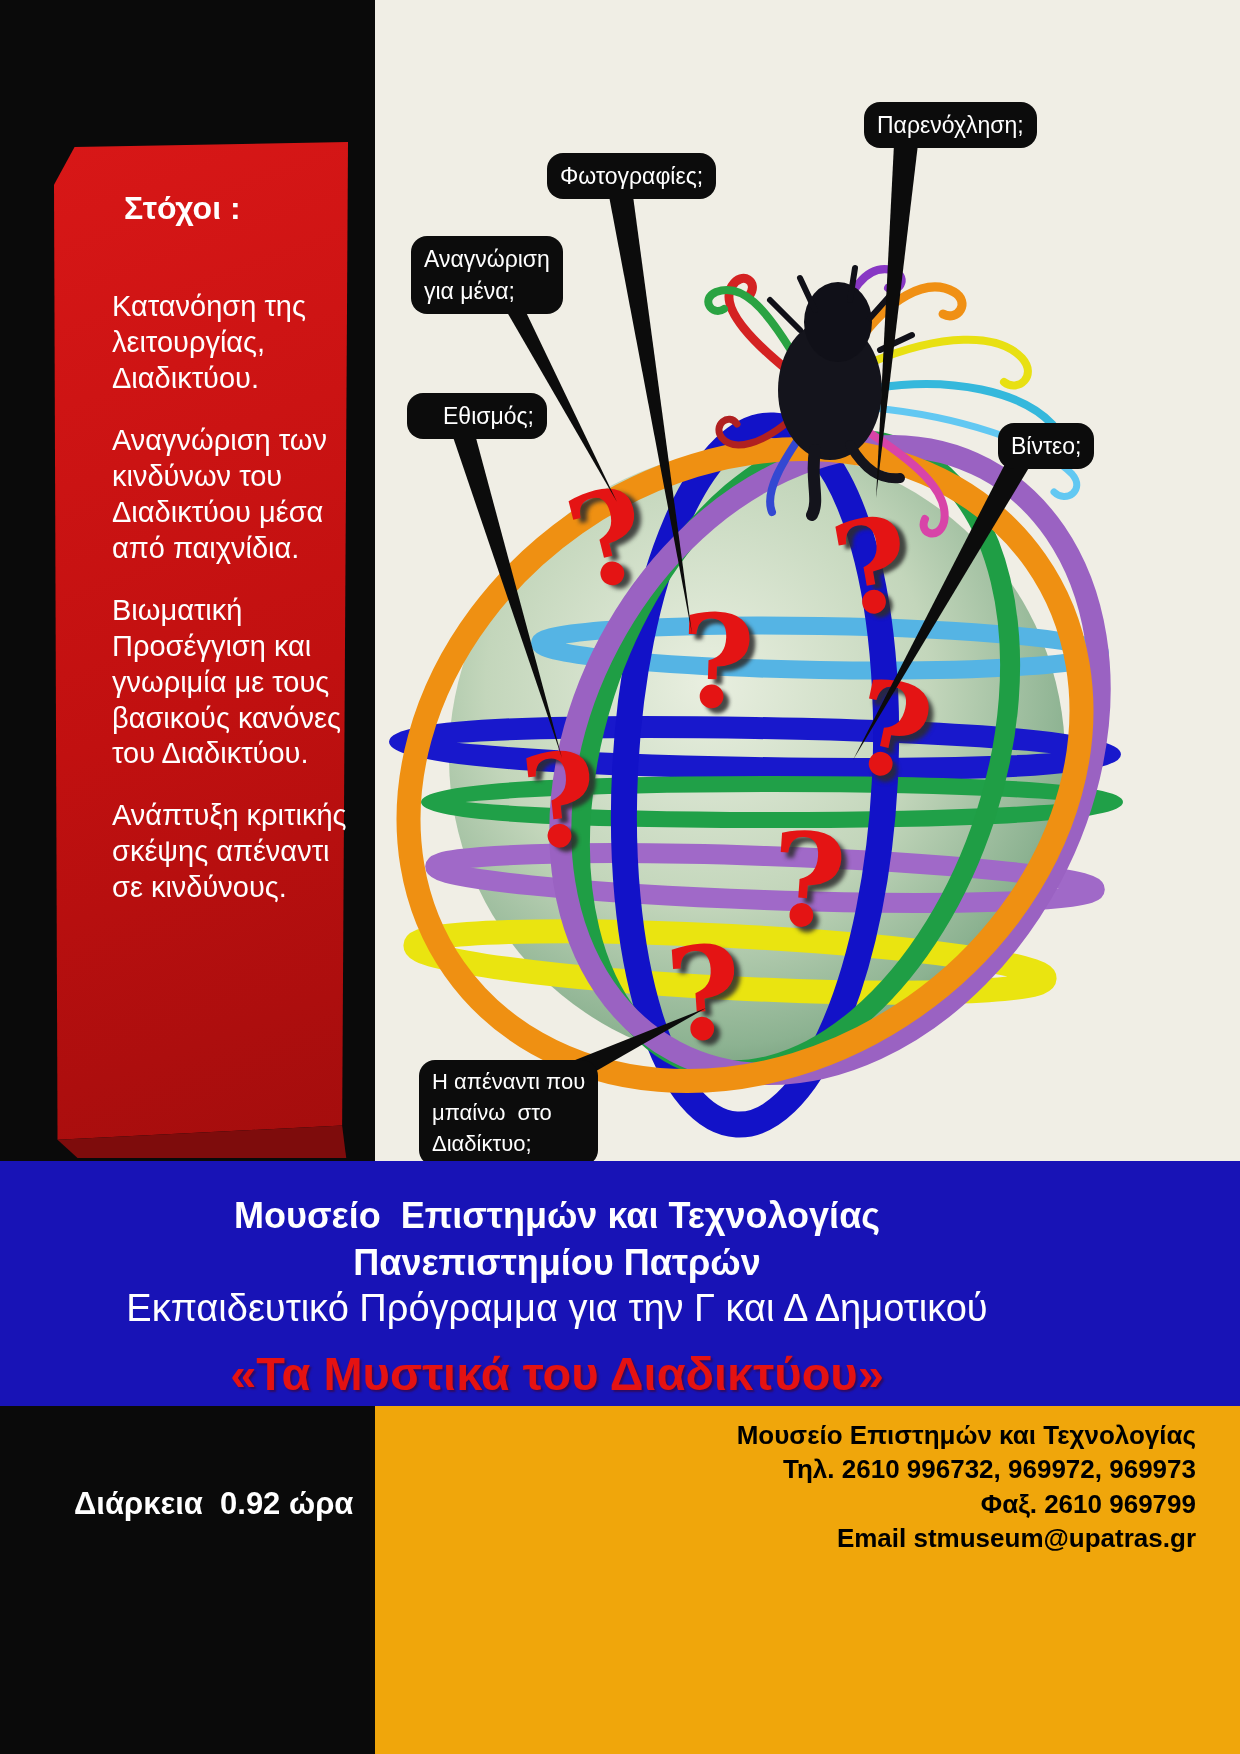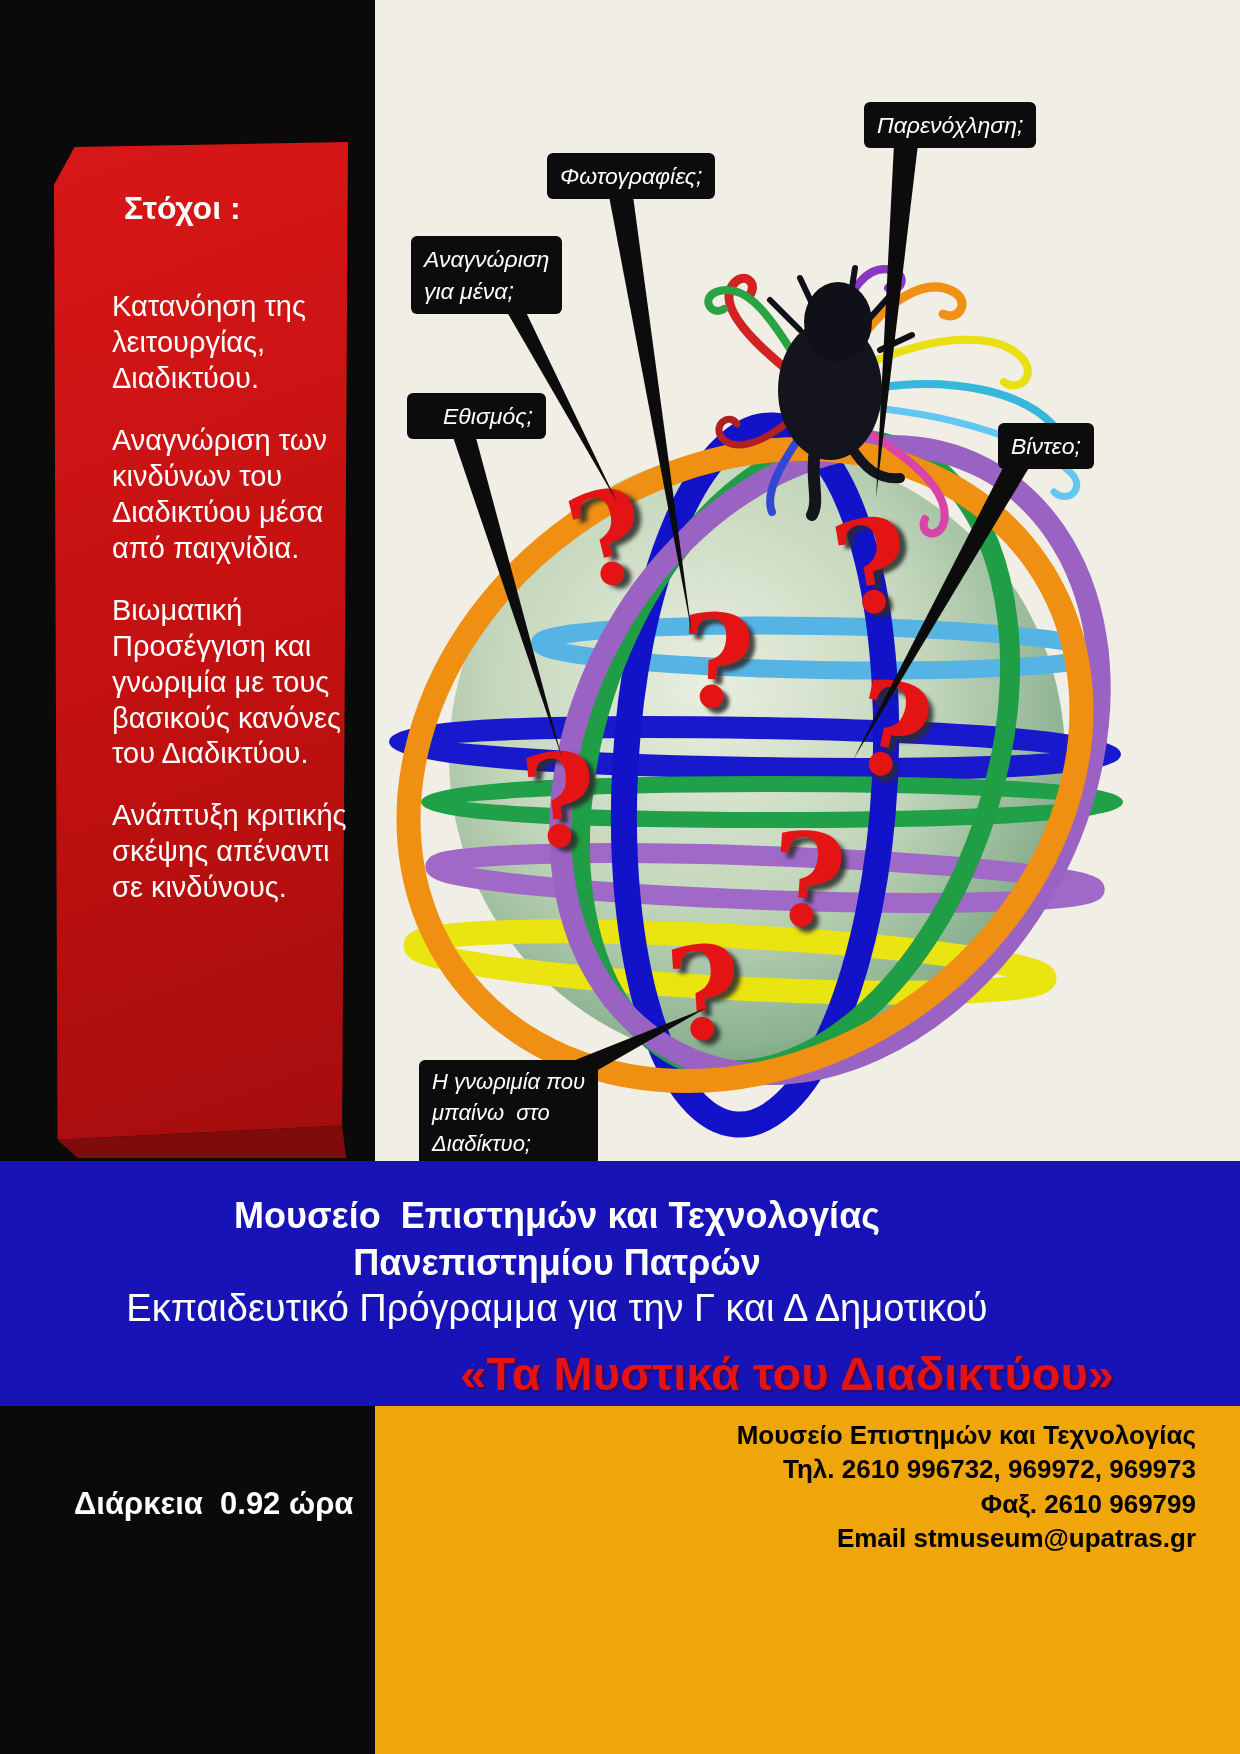--- a/index.html
+++ b/index.html
@@ -23,33 +23,33 @@
   
   .globe-svg,.tails-svg{position:absolute;left:375px;top:0;width:865px;height:1161px;}
   .globe-svg{z-index:2;}
   .tails-svg{z-index:4;pointer-events:none;}
 
   .qm{position:absolute;z-index:3;font-family:"DejaVu Serif","Liberation Serif",serif;
       font-weight:bold;font-size:128px;line-height:1;color:#e41414;
       text-shadow:6px 5px 4px rgba(45,45,45,0.85);
       transform:translate(-50%,-55%) rotate(var(--r,0deg));}
 
-  .callout{position:absolute;z-index:5;background:#0c0c0c;color:#fff;border-radius:6px;
-           padding:7px 13px;font-size:23px;line-height:1.4;font-style:italic;}
+  .callout{position:absolute;z-index:5;background:#0c0c0c;color:#fff;border-radius:16px;
+           padding:7px 13px;font-size:23px;line-height:1.4;}
   .callout .cl-line{white-space:pre-wrap;}
   .callout.small{font-size:22px;}
 
   
   .blue-band{position:absolute;left:0;top:1161px;width:1240px;height:245px;background:#1813b6;z-index:7;color:#fff;}
   .banner-inner{width:1240px;padding-right:126px;text-align:center;}
   .banner-l1{font-size:36px;font-weight:bold;line-height:1.3;white-space:pre-wrap;}
   .banner-l1.first{padding-top:32px;}
   .banner-l3{font-size:38px;white-space:pre-wrap;}
   .banner-title{font-size:47px;font-weight:bold;color:#e41212;margin-top:16px;
-                text-shadow:2px 2px 2px rgba(70,0,0,0.45);white-space:pre-wrap;text-align:right;}
+                text-shadow:2px 2px 2px rgba(70,0,0,0.45);white-space:pre-wrap;}
 
   
   .footer-orange{position:absolute;left:375px;top:1406px;width:865px;height:348px;background:#f0a60b;z-index:7;
                  padding:12px 44px 0 0;text-align:right;color:#000;}
   .footer-orange .contact-line{font-size:26px;font-weight:bold;line-height:1.32;white-space:pre-wrap;}
   .duration{position:absolute;left:74px;top:1486px;z-index:8;color:#fff;font-size:31px;font-weight:bold;white-space:pre-wrap;}
 </style>
 </head>
 <body>
 
@@ -141,21 +141,21 @@
     <div class="cl-line">Αναγνώριση</div>
     <div class="cl-line">για μένα;</div>
   </div>
   <div class="callout" style="left:407px;top:393px;padding-left:36px;">
     <div class="cl-line">Εθισμός;</div>
   </div>
   <div class="callout" style="left:998px;top:423px;">
     <div class="cl-line">Βίντεο;</div>
   </div>
   <div class="callout small" style="left:419px;top:1060px;">
-    <div class="cl-line">Η γνωριμία που</div>
+    <div class="cl-line">Η απέναντι που</div>
     <div class="cl-line">μπαίνω  στο</div>
     <div class="cl-line">Διαδίκτυο;</div>
   </div>
 
   <div class="blue-band">
     <div class="banner-inner">
       <div class="banner-l1 first">Μουσείο  Επιστημών και Τεχνολογίας</div>
       <div class="banner-l1">Πανεπιστημίου Πατρών</div>
       <div class="banner-l3">Εκπαιδευτικό Πρόγραμμα για την Γ και Δ Δημοτικού</div>
       <div class="banner-title">«Τα Μυστικά του Διαδικτύου»</div>

